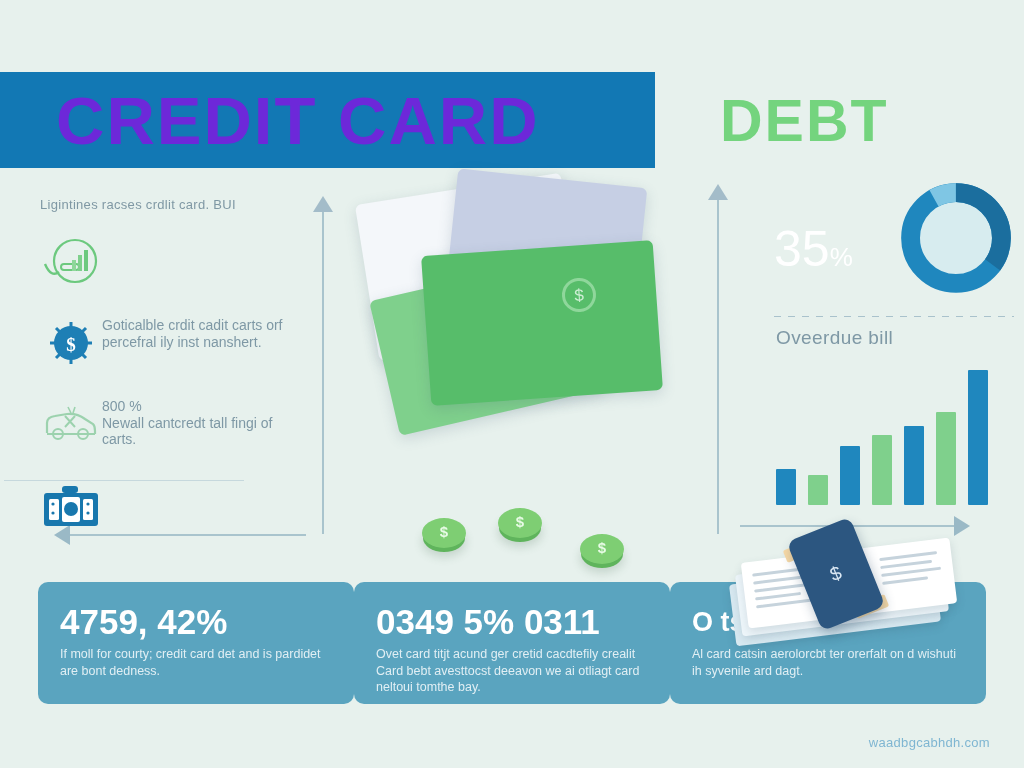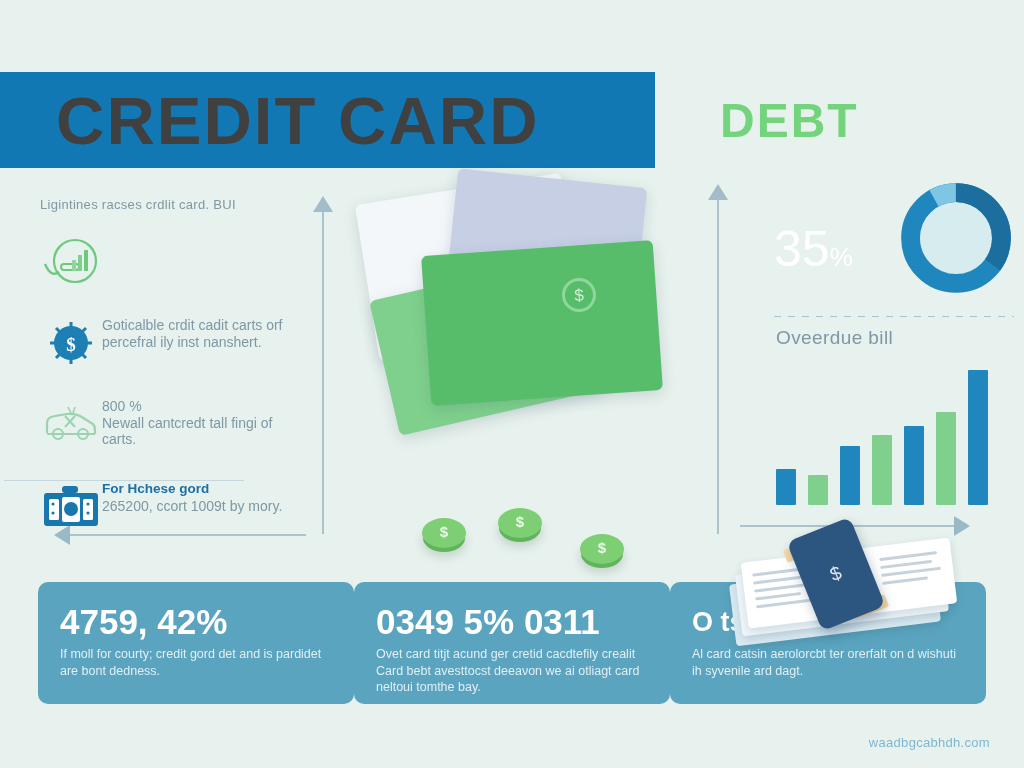--- a/index.html
+++ b/index.html
@@ -16,27 +16,27 @@
   }
   
   #header-banner {
     position: absolute; left: 0; top: 72px;
     width: 655px; height: 96px;
     background: #1278b4;
   }
   #title-main {
     position: absolute; left: 56px; top: 78px;
     font-size: 67px; font-weight: bold; letter-spacing: 2px;
-    color: #404040; line-height: 86px;
+    color: #6d28d9; line-height: 86px;
     font-family: "Liberation Sans", sans-serif;
     white-space: nowrap;
   }
   #title-accent {
     position: absolute; left: 720px; top: 78px;
-    font-size: 48px; font-weight: bold; letter-spacing: 2px;
+    font-size: 59px; font-weight: bold; letter-spacing: 2px;
     color: #74d47e; line-height: 86px;
     white-space: nowrap;
   }
   
   #left-col { position: absolute; left: 40px; top: 196px; width: 268px; }
   #left-intro {
     font-size: 13px; color: #7f98a4; line-height: 18px;
     margin-bottom: 18px; letter-spacing: .3px;
   }
   .feature-row { display: flex; align-items: flex-start; margin-bottom: 24px; }
@@ -321,24 +321,20 @@
           <rect x="7" y="15" width="10" height="21" rx="1.5" fill="#ffffff"></rect>
           <rect x="41" y="15" width="10" height="21" rx="1.5" fill="#ffffff"></rect>
           <rect x="20" y="13" width="18" height="25" rx="2" fill="#ffffff"></rect>
           <circle cx="29" cy="25" r="7" fill="#1877ad"></circle>
           <circle cx="11" cy="20" r="1.6" fill="#1877ad"></circle>
           <circle cx="11" cy="29" r="1.6" fill="#1877ad"></circle>
           <circle cx="46" cy="20" r="1.6" fill="#1877ad"></circle>
           <circle cx="46" cy="29" r="1.6" fill="#1877ad"></circle>
         </svg>
       </div>
-      <div class="feature-text">
-        <div class="feature-head">For Hchese gord</div>
-        <div class="feature-body big">265200, ccort 1009t by mory.</div>
-      </div>
     </div>
   </div>
 
   <div id="center-art">
     <div class="money-note" id="note-white"></div>
     <div class="money-note" id="note-lav"></div>
     <div class="money-note" id="note-green2"></div>
     <div class="money-note" id="note-green"></div>
     <div id="note-seal">$</div>
 
@@ -372,21 +368,21 @@
       <div class="bar" style="height: 79px; background: rgb(31, 135, 190);"></div>
       <div class="bar" style="height: 93px; background: rgb(127, 208, 140);"></div>
       <div class="bar" style="height: 135px; background: rgb(31, 135, 190);"></div>
     </div>
   </div>
   <div id="bar-baseline"></div>
 
   <div id="stats-row">
     <div class="stat-box" id="stat-box-1">
       <div class="stat-value">4759, 42%</div>
-      <div class="stat-caption">If moll for courty; credit gord det and is pardidet are bont dedness.</div>
+      <div class="stat-caption">If moll for courty; credit card det and is pardidet are bont dedness.</div>
     </div>
     <div class="stat-box" id="stat-box-2">
       <div class="stat-value">0349 5% 0311</div>
       <div class="stat-caption">Ovet card titjt acund ger cretid cacdtefily crealit Card bebt avesttocst deeaνon we ai otliagt card neltoui tomthe bay.</div>
     </div>
     <div class="stat-box" id="stat-box-3">
       <div class="stat-value">O        tsue Bills</div>
       <div class="stat-caption">Al card catsin aerolorcbt ter orerfalt on d wishuti ih syvenile ard dagt.</div>
     </div>
   </div>

